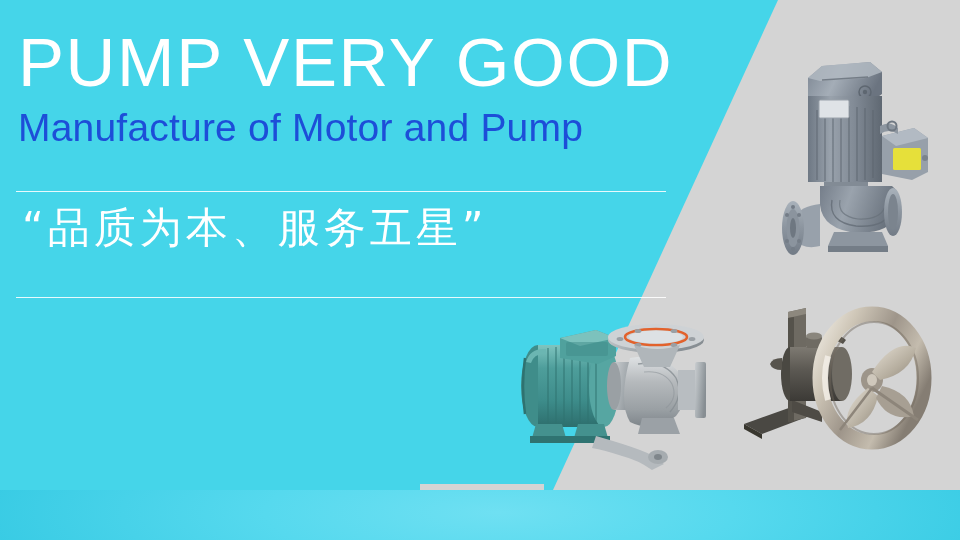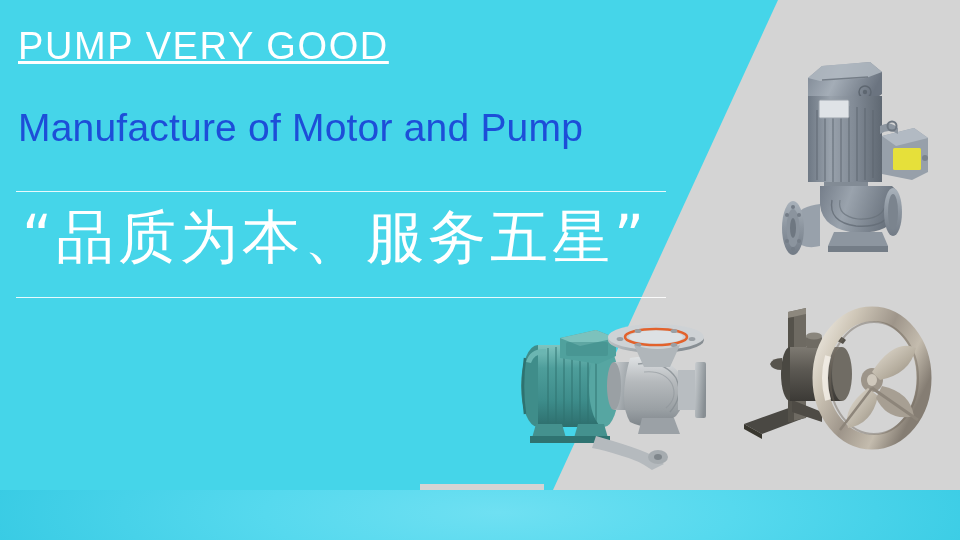--- a/index.html
+++ b/index.html
@@ -57,27 +57,26 @@
   .text-block {
     position: absolute;
     left: 0; top: 0;
     width: 700px;
     z-index: 6;
   }
   .headline {
     position: absolute;
     left: 18px;
     top: 26px;
-    font-size: 38px;
+    font-size: 69px;
     line-height: 1.08;
     letter-spacing: 1.6px;
     color: #ffffff;
     font-weight: 400;
     white-space: nowrap;
-    text-decoration: underline;
   }
   .subhead {
     position: absolute;
     left: 18px;
     top: 107px;
     font-size: 39px;
     line-height: 1.1;
     letter-spacing: 0.2px;
     color: #1d4ed8;
     font-weight: 400;
@@ -90,21 +89,21 @@
     height: 1px;
     background: rgba(255,255,255,0.88);
   }
   .rule-top { top: 191px; }
   .rule-bottom { top: 297px; }
 
   .slogan {
     position: absolute;
     left: 22px;
     top: 203px;
-    font-size: 58px;
+    font-size: 42px;
     line-height: 1.18;
     letter-spacing: 4px;
     color: #ffffff;
     font-weight: 500;
     white-space: nowrap;
     font-family: "DejaVu Sans", "Liberation Sans", sans-serif;
   }
 
   
   .product { position: absolute; z-index: 4; }

